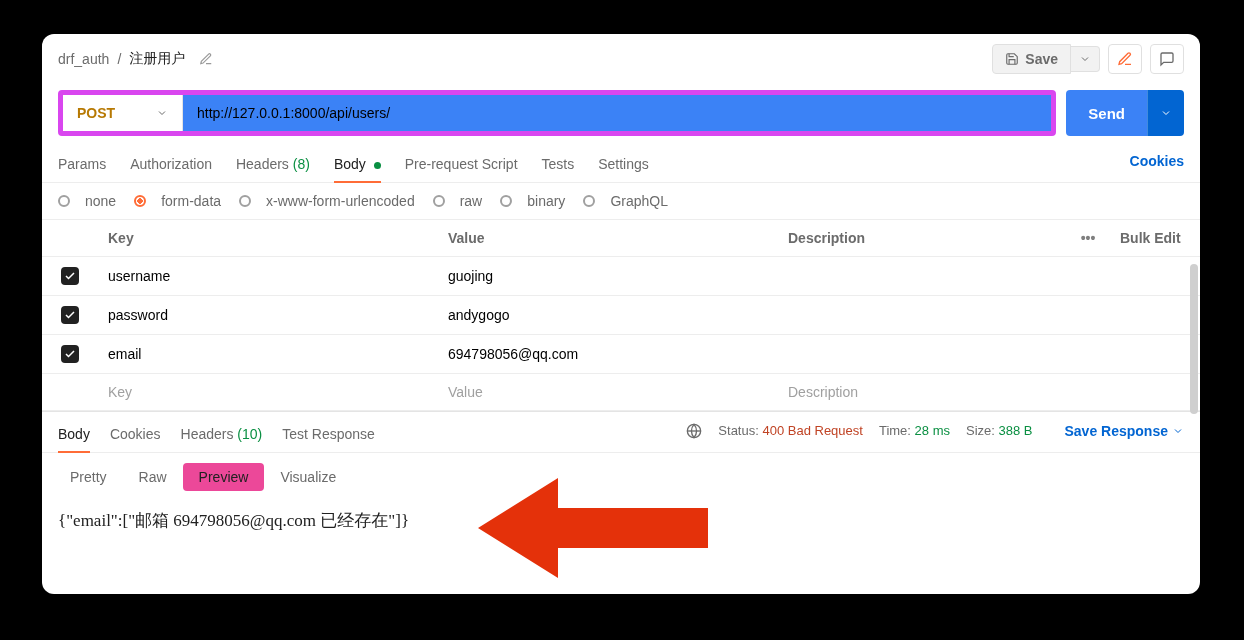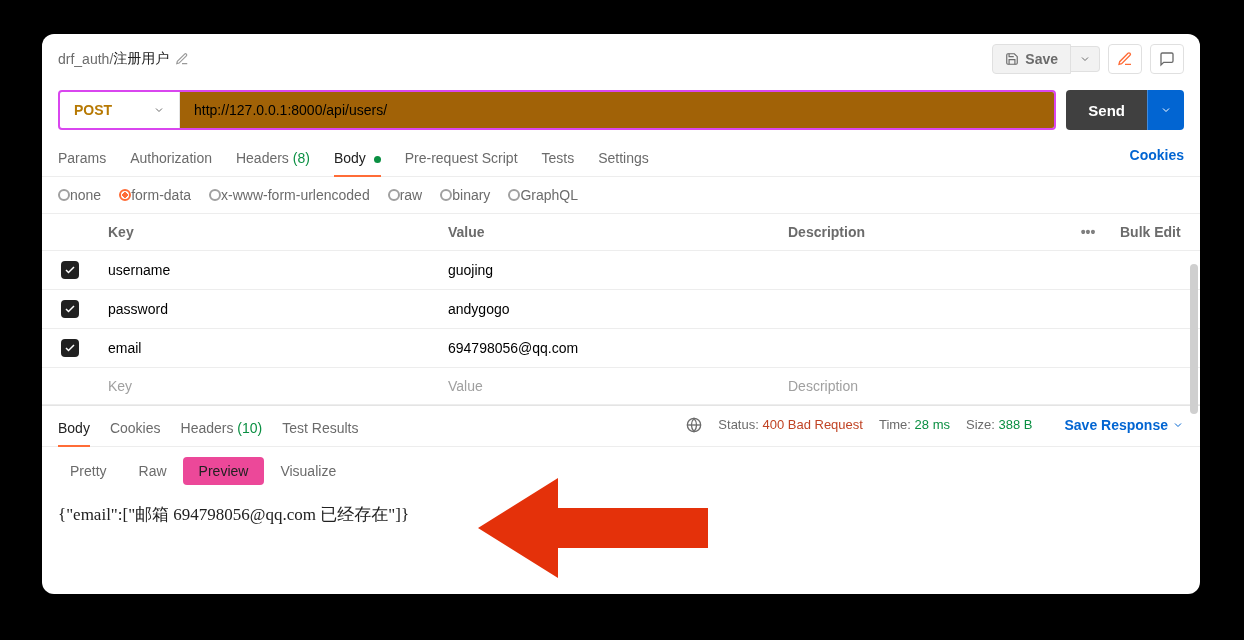--- a/index.html
+++ b/index.html
@@ -25,21 +25,21 @@
   overflow: hidden;
   display: flex;
   flex-direction: column;
 }
 
 .topbar {
   display: flex;
   align-items: center;
   padding: 10px 16px 8px 16px;
 }
-.breadcrumb { display: flex; align-items: center; color: #6b6b6b; font-size: 14px; }
+.breadcrumb { display: flex; align-items: center; gap: 8px; color: #6b6b6b; font-size: 14px; }
 .breadcrumb .current { color: #212121; }
 .edit-pencil { color: #9a9a9a; margin-left: 6px; cursor: pointer; }
 .topbar-spacer { flex: 1; }
 .save-group { display: flex; align-items: center; gap: 0; }
 .save-btn {
   background: #f2f2f2;
   border: 1px solid #e0e0e0;
   border-radius: 4px 0 0 4px;
   padding: 6px 12px;
   display: flex;
@@ -71,46 +71,46 @@
 
 .urlbar-row {
   display: flex;
   align-items: stretch;
   padding: 8px 16px 8px 16px;
   gap: 10px;
 }
 .urlbar {
   flex: 1;
   display: flex;
-  border: 2px solid #d946ef;
+  border: 5px solid #d946ef;
   border-radius: 4px;
   overflow: hidden;
 }
 .method {
   width: 120px;
   display: flex;
   align-items: center;
   justify-content: space-between;
   padding: 0 14px;
   border-right: 1px solid #e4e4e4;
   font-weight: 700;
   color: #b77903;
   cursor: pointer;
 }
 .url-input {
   flex: 1;
   border: none;
   padding: 10px 14px;
   font-size: 14px;
-  background: #a16207;
+  background: #3b82f6;
   outline: none;
 }
 .send-group { display: flex; }
 .send-btn {
-  background: #404040;
+  background: #3b82f6;
   color: #fff;
   border: none;
   border-radius: 4px 0 0 4px;
   padding: 0 22px;
   font-weight: 600;
   font-size: 15px;
   cursor: pointer;
 }
 .send-chevron {
   background: #0265d2;
@@ -154,21 +154,21 @@
 }
 .tabs-spacer { flex: 1; }
 .cookies-link { color: #0265d2; font-weight: 600; padding-bottom: 10px; cursor: pointer; }
 
 .bodytype-row {
   display: flex;
   align-items: center;
   gap: 18px;
   padding: 10px 16px;
 }
-.radio { display: flex; align-items: center; gap: 0; color: #6b6b6b; cursor: pointer; }
+.radio { display: flex; align-items: center; gap: 15px; color: #6b6b6b; cursor: pointer; }
 .radio-circle {
   width: 12px; height: 12px;
   border: 2px solid #a0a0a0;
   border-radius: 50%;
   display: inline-block;
 }
 .radio.selected .radio-circle {
   border-color: #ff6c37;
   background: radial-gradient(circle, #ff6c37 0 45%, #fff 48% 100%);
 }
@@ -461,21 +461,21 @@
   </div>
 
   <div class="response">
     <div class="resp-tabs">
       <div class="rtab active">Body</div>
       <div class="rtab">Cookies</div>
       <div class="rtab">
         <span>Headers</span>
         <span class="count-green" style="color:#0a8f42">(10)</span>
       </div>
-      <div class="rtab">Test Results</div>
+      <div class="rtab">Test Response</div>
       <div class="resp-status">
         <span>
           <svg width="16" height="16" viewBox="0 0 24 24" fill="none" stroke="#6b6b6b" stroke-width="2">
               <circle cx="12" cy="12" r="10"></circle>
               <line x1="2" y1="12" x2="22" y2="12"></line>
               <path d="M12 2a15 15 0 0 1 0 20a15 15 0 0 1 0-20z"></path>
             </svg>
         </span>
         <span><span>Status:</span> <span class="val-red">400 Bad Request</span></span>
         <span><span>Time:</span> <span class="val-green">28 ms</span></span>

